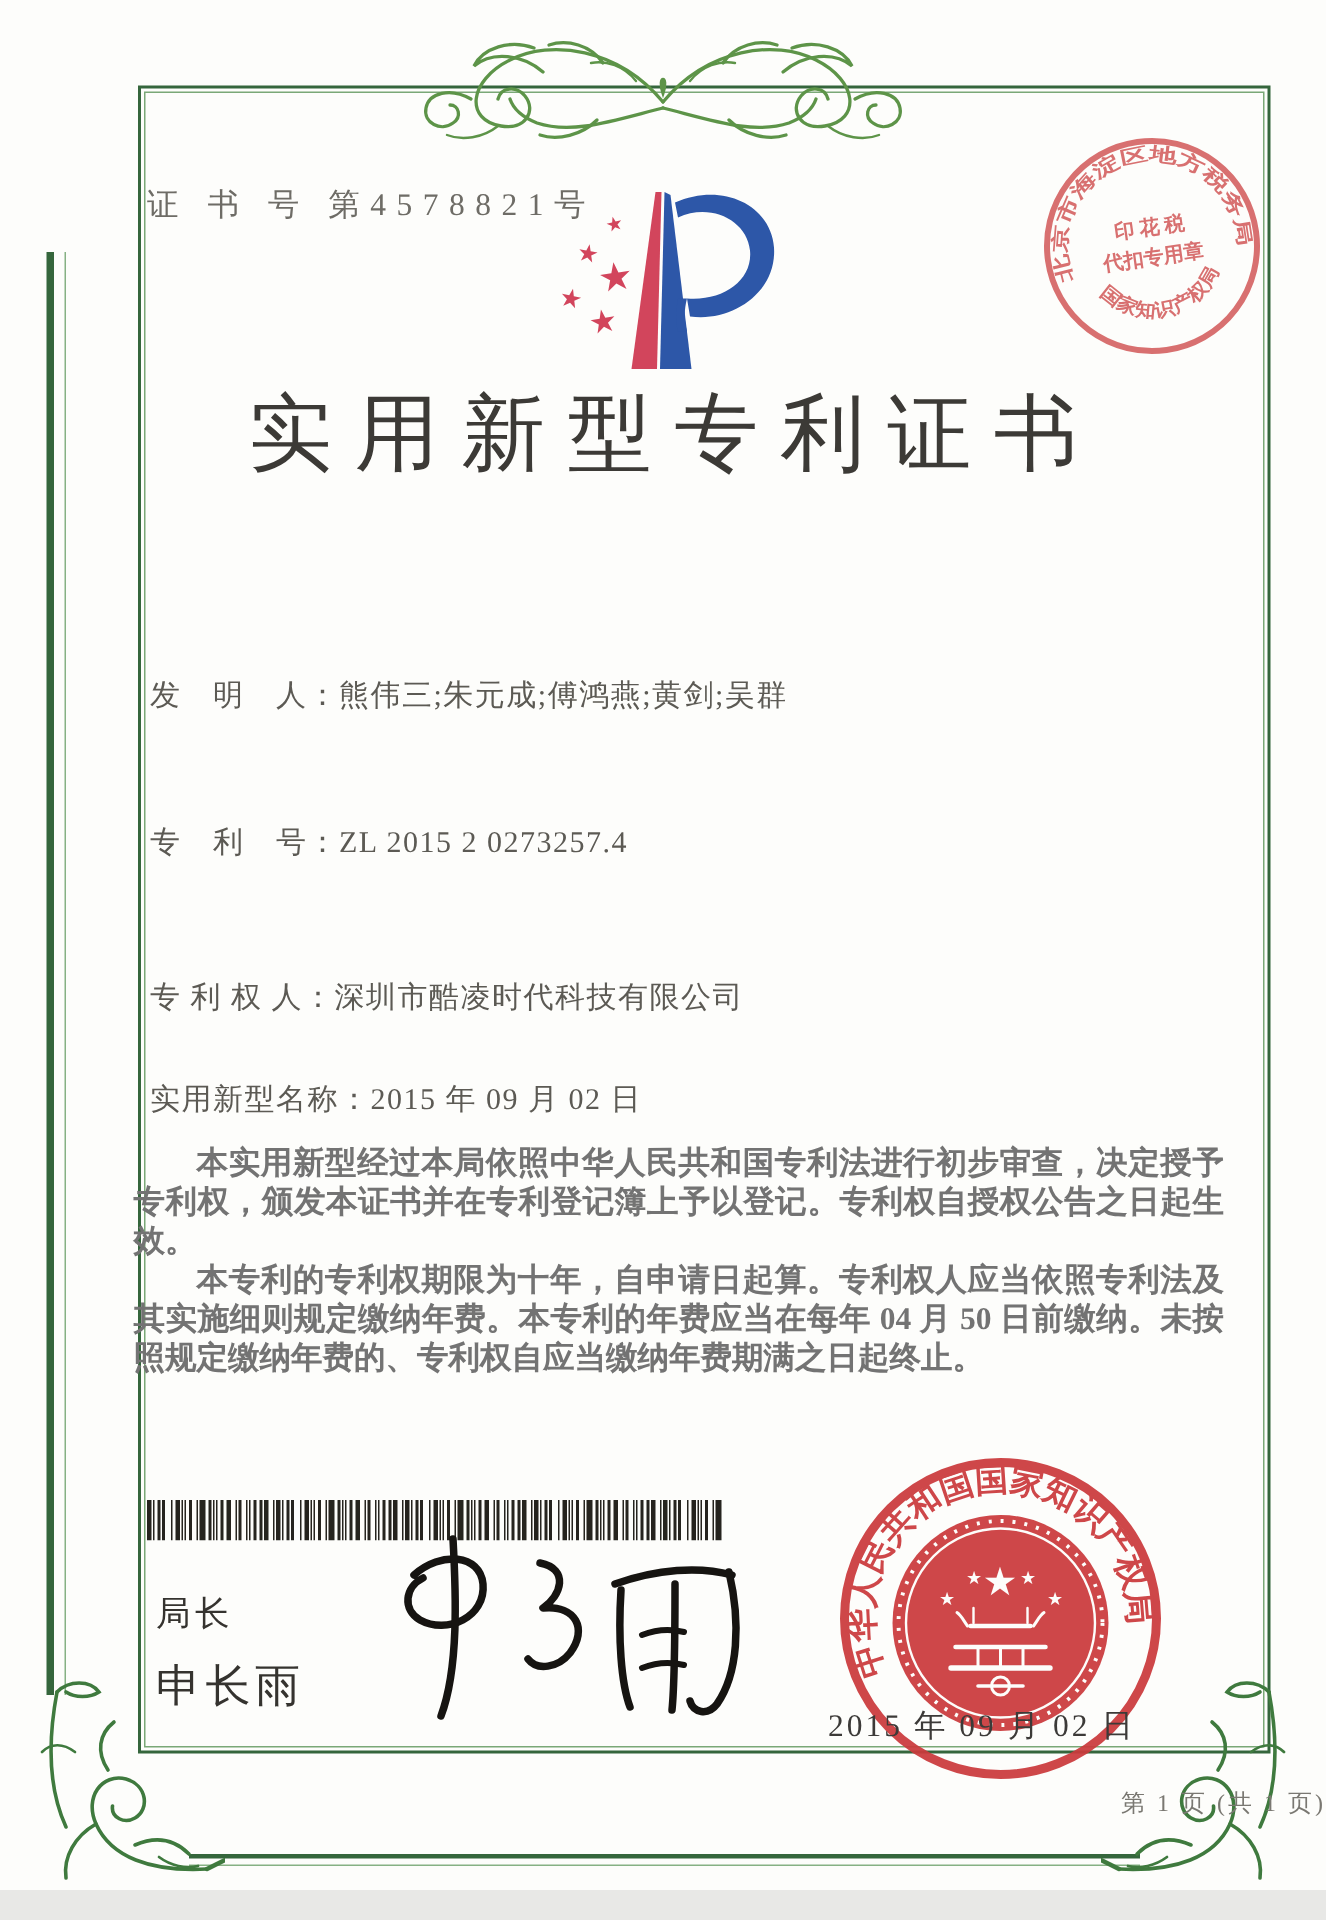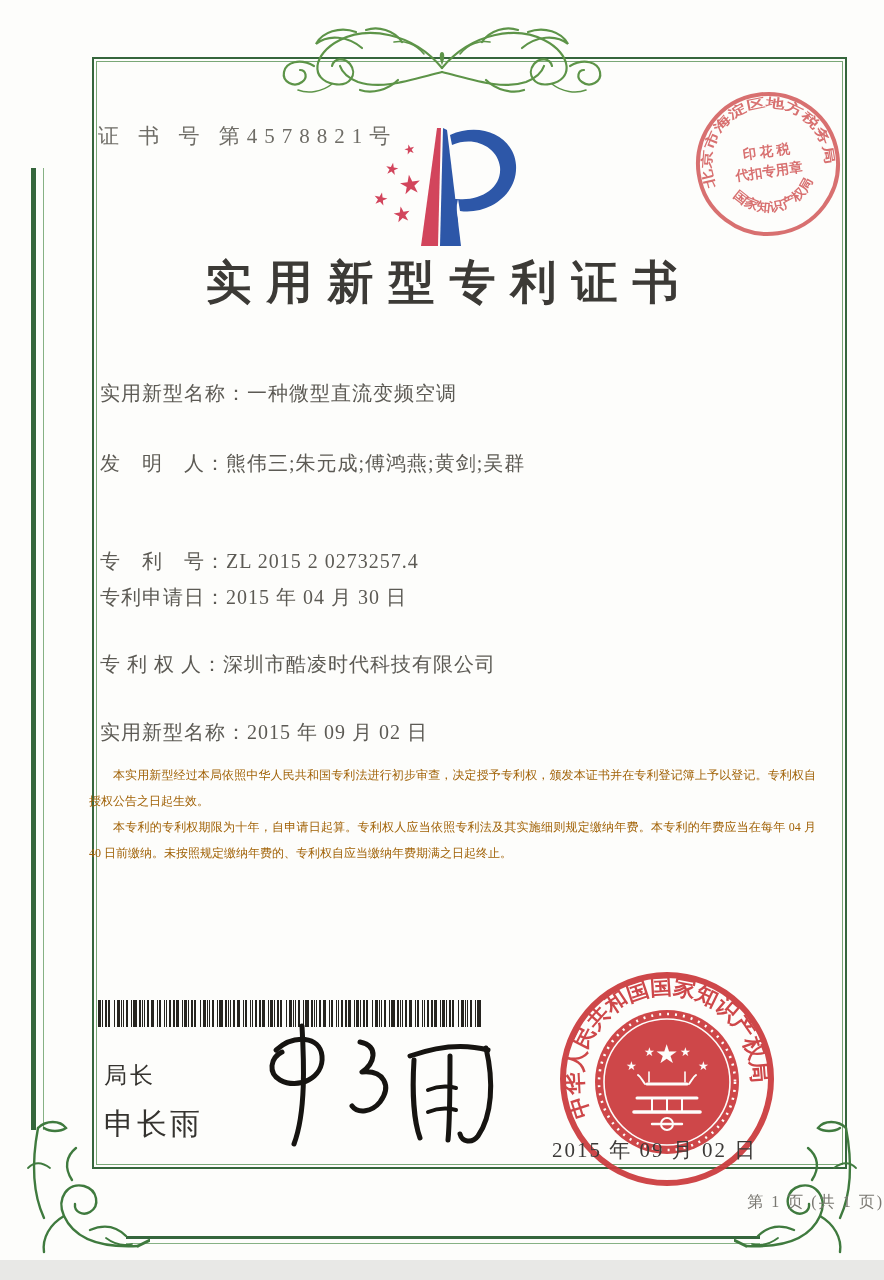--- a/index.html
+++ b/index.html
@@ -8,29 +8,29 @@
   .abs{position:absolute;}
 
   
   #inner-frame{left:92px;top:57px;width:751px;height:1108px;border:2px solid #35663c;}
   #inner-frame .in2{position:absolute;left:2px;top:2px;right:2px;bottom:2px;border:1px solid #7aa877;}
   #outer-left-line{left:31px;top:168px;width:7px;height:962px;border-left:5px solid #35663c;border-right:1px solid #86b184;}
   #bottom-line{left:126px;top:1236px;width:634px;height:4px;border-top:3px solid #35663c;border-bottom:1px solid #86b184;}
 
   
   #cert-no{left:98px;top:122px;font-size:21px;color:#6e6c66;letter-spacing:7px;}
-  #title{left:0;top:252px;width:884px;text-align:center;font-size:46px;font-weight:bold;
+  #title{left:0;top:252px;width:884px;text-align:center;font-size:56px;font-weight:normal;
          color:#3c3a36;letter-spacing:15px;}
   #title span{margin-right:-15px;}
   .row{left:100px;font-size:20px;color:#5c5a54;letter-spacing:1px;white-space:nowrap;}
   #row-0{top:380px;} #row-1{top:450px;} #row-2{top:516px;margin-top:32px;}
   #row-3{top:584px;} #row-4{top:651px;} #row-5{top:719px;}
 
-  #paragraphs{left:89px;top:762px;width:727px;font-size:12px;line-height:26px;
-              color:#a16207;text-align:justify;}
+  #paragraphs{left:89px;top:762px;width:727px;font-size:21px;line-height:26px;
+              color:#737373;text-align:justify;font-weight:bold;}
   #paragraphs p{margin:0;text-indent:2em;}
 
   #director-title{left:104px;top:1060px;font-size:23px;color:#35332f;letter-spacing:3px;}
   #director-name{left:104px;top:1104px;font-size:30px;color:#35332f;letter-spacing:3px;}
 
   #seal-date{left:552px;top:1136px;font-size:21px;color:#3c3a38;letter-spacing:2px;z-index:6;}
   #footer{left:0;top:1192px;width:884px;text-align:right;font-size:16px;color:#7a7872;letter-spacing:2px;}
 
   svg text{font-family:"Liberation Serif","DejaVu Serif",serif;}
 </style>
@@ -107,30 +107,28 @@
       <text x="63" y="52" font-size="13" transform="rotate(-14 63 52)">★</text>
       <text x="42" y="70" font-size="16" transform="rotate(10 42 70)">★</text>
       <text x="58" y="92" font-size="26" transform="rotate(-8 58 92)">★</text>
       <text x="30" y="100" font-size="17" transform="rotate(12 30 100)">★</text>
       <text x="52" y="120" font-size="21" transform="rotate(-10 52 120)">★</text>
     </g>
   </svg>
 
   <div class="abs" id="title"><span>实用新型专利证书</span></div>
 
-  <div class="abs row" id="row-0"><span>实用新型名称：</span><span>一种微型直流变频空调</span></div>
   <div class="abs row" id="row-1"><span>发　明　人：</span><span>熊伟三;朱元成;傅鸿燕;黄剑;吴群</span></div>
   <div class="abs row" id="row-2"><span>专　利　号：</span><span>ZL 2015 2 0273257.4</span></div>
-  <div class="abs row" id="row-3"><span>专利申请日：</span><span>2015 年 04 月 30 日</span></div>
   <div class="abs row" id="row-4"><span>专 利 权 人：</span><span>深圳市酷凌时代科技有限公司</span></div>
   <div class="abs row" id="row-5"><span>实用新型名称：</span><span>2015 年 09 月 02 日</span></div>
 
   <div class="abs" id="paragraphs">
     <p>本实用新型经过本局依照中华人民共和国专利法进行初步审查，决定授予专利权，颁发本证书并在专利登记簿上予以登记。专利权自授权公告之日起生效。</p>
-    <p>本专利的专利权期限为十年，自申请日起算。专利权人应当依照专利法及其实施细则规定缴纳年费。本专利的年费应当在每年 04 月 40 日前缴纳。未按照规定缴纳年费的、专利权自应当缴纳年费期满之日起终止。</p>
+    <p>本专利的专利权期限为十年，自申请日起算。专利权人应当依照专利法及其实施细则规定缴纳年费。本专利的年费应当在每年 04 月 50 日前缴纳。未按照规定缴纳年费的、专利权自应当缴纳年费期满之日起终止。</p>
   </div>
 
   <svg class="abs" style="left:98px;top:1000px;" width="385" height="27" viewBox="0 0 385 27" fill="#26241f">
       <rect x="0" y="0" width="3" height="27"></rect>
       <rect x="4" y="0" width="1" height="27"></rect>
       <rect x="7" y="0" width="2" height="27"></rect>
       <rect x="10" y="0" width="2" height="27"></rect>
       <rect x="16" y="0" width="1" height="27"></rect>
       <rect x="19" y="0" width="3" height="27"></rect>
       <rect x="23" y="0" width="1" height="27"></rect>

